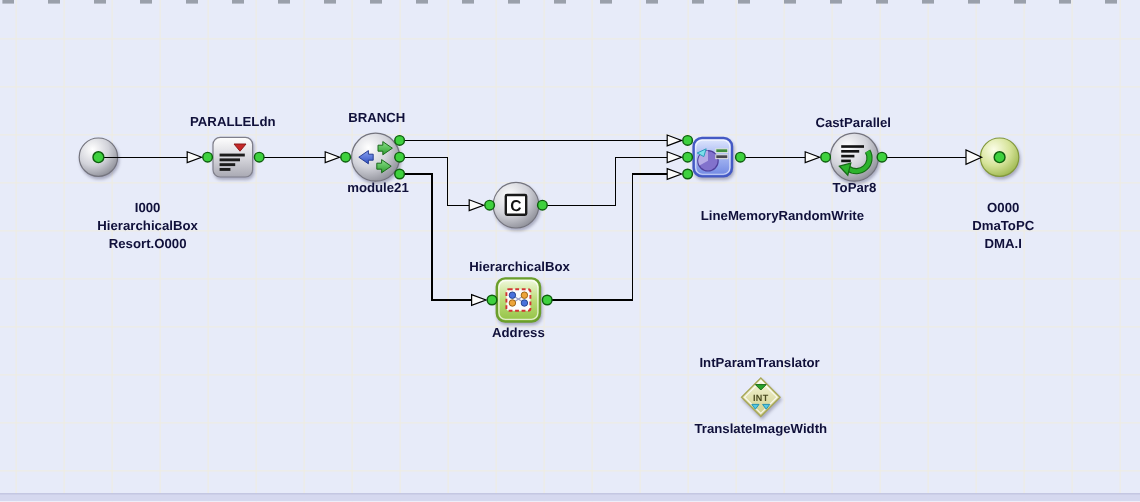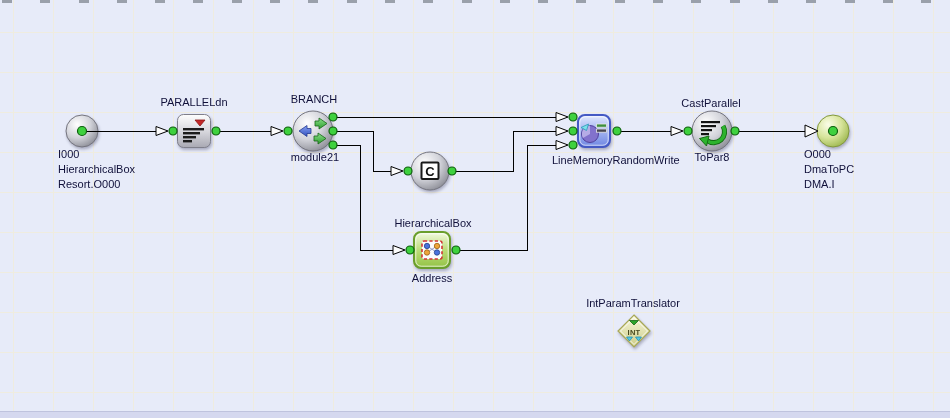--- a/index.html
+++ b/index.html
@@ -13,23 +13,23 @@
     background-position:13px 0,0 32px;
     font-family:"Liberation Sans",sans-serif;
   }
   .stubs{position:absolute;left:2px;top:0;width:946px;height:3px;
     background:repeating-linear-gradient(90deg,#9aa0ab 0 10px,transparent 10px 38.3px);}
   .bottombar{position:absolute;left:0;bottom:0;width:950px;height:6px;
     background:#d5d8ef;border-top:1px solid #bfc3de;}
   .node{position:absolute;z-index:2;}
   .node svg{display:block;filter:drop-shadow(1.5px 2px 1.5px rgba(90,90,120,0.45));}
   .layer{position:absolute;left:0;top:0;z-index:5;}
-  .ntitle,.nlabel{position:absolute;z-index:6;font-size:11px;font-weight:normal;
+  .ntitle,.nlabel{position:absolute;z-index:6;font-size:11px;font-weight:bold;
     color:#10103a;text-align:center;line-height:15px;white-space:pre-line;}
-  .tleft{text-align:left;}
+  .tleft{text-align:center;margin-top:20px;}
 </style>
 </head>
 <body>
 
 <div id="canvas">
 
   <div class="stubs"></div>
   <div class="bottombar"></div>
 
   <div class="node" style="left:65px;top:114px">
@@ -178,41 +178,42 @@
       <defs>
           <radialGradient id="gO" cx="35%" cy="30%" r="75%">
         <stop offset="0" stop-color="#fbfde8"></stop>
             <stop offset="0.55" stop-color="#d7e49b"></stop>
             <stop offset="1" stop-color="#9fb951"></stop>
       </radialGradient>
         </defs>
       <circle cx="17" cy="17" r="16" fill="url(#gO)" stroke="#82983c" stroke-width="1"></circle>
     </svg>
   </div>
-  <div class="nlabel tleft" style="left:804px;top:147px;width:120px">O000
+  <div class="nlabel tleft" style="left:776px;top:147px;width:120px">O000
 DmaToPC
 DMA.I</div>
 
   <div class="node" style="left:614px;top:311px">
     <svg width="40" height="40">
       <defs>
           <linearGradient id="gD" x1="0" y1="0" x2="0" y2="1">
         <stop offset="0" stop-color="#f8f8dc"></stop>
             <stop offset="1" stop-color="#cccc86"></stop>
       </linearGradient>
         </defs>
       <polygon points="20,4 36,20 20,36 4,20" fill="url(#gD)" stroke="#a8a858" stroke-width="1.2"></polygon>
       <polygon points="20,6.5 33.5,20 20,33.5 6.5,20" fill="none" stroke="rgba(255,255,255,0.8)" stroke-width="1"></polygon>
       <polygon points="15.5,9.5 24.5,9.5 20,14" fill="#2aa42a" stroke="#156515" stroke-width="0.8"></polygon>
       <text x="20" y="23.5" font-size="7.5" font-weight="bold" text-anchor="middle" fill="#4a4a20" letter-spacing="0.3">INT</text>
       <polygon points="12.5,26 18.5,26 15.5,30" fill="#55c8e4" stroke="#2390b0" stroke-width="0.8"></polygon>
       <polygon points="21.5,26 27.5,26 24.5,30" fill="#55c8e4" stroke="#2390b0" stroke-width="0.8"></polygon>
     </svg>
   </div>
   <div class="ntitle" style="left:563px;top:296px;width:140px">IntParamTranslator</div>
+  <div class="nlabel" style="left:564px;top:351px;width:140px">TranslateImageWidth</div>
 
   <svg class="layer" width="950" height="418">
     <g stroke="#000000" stroke-width="1" fill="none" shape-rendering="crispEdges">
       <polyline points="82,131 157,131"></polyline>
       <polyline points="216,131 271,131"></polyline>
       <polyline points="333,117 556,117"></polyline>
       <polyline points="333,131 373,131 373,171 391,171"></polyline>
       <polyline points="333,145 360,145 360,250 393,250"></polyline>
       <polyline points="452,171 513,171 513,131 556,131"></polyline>
       <polyline points="456,250 527,250 527,145 556,145"></polyline>

